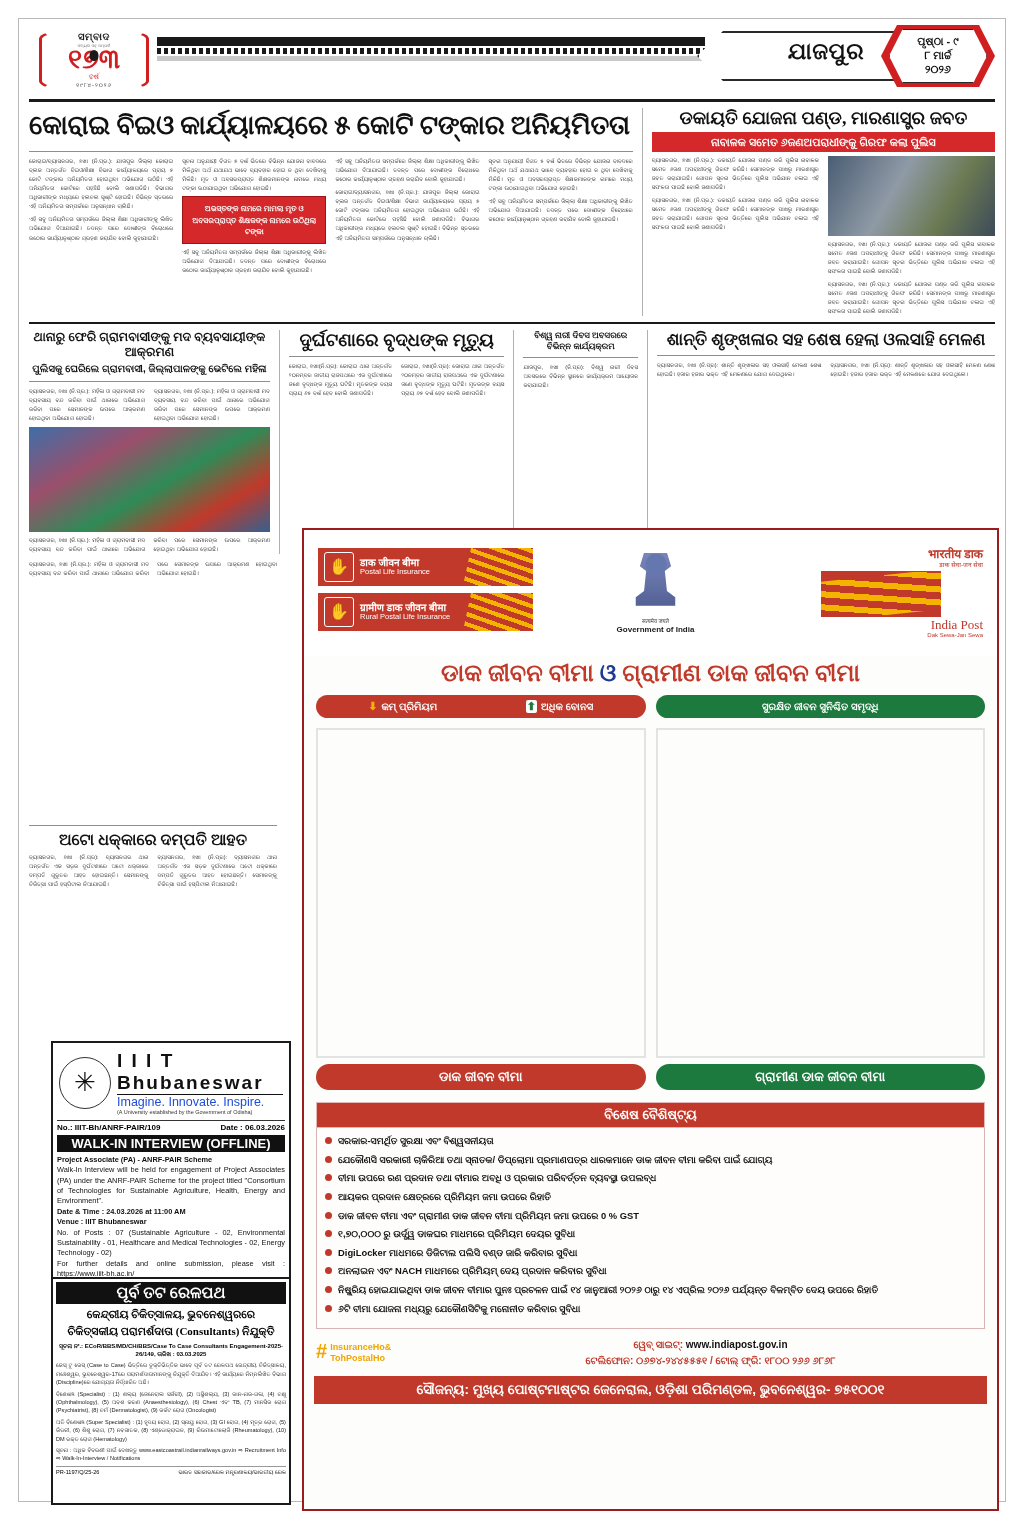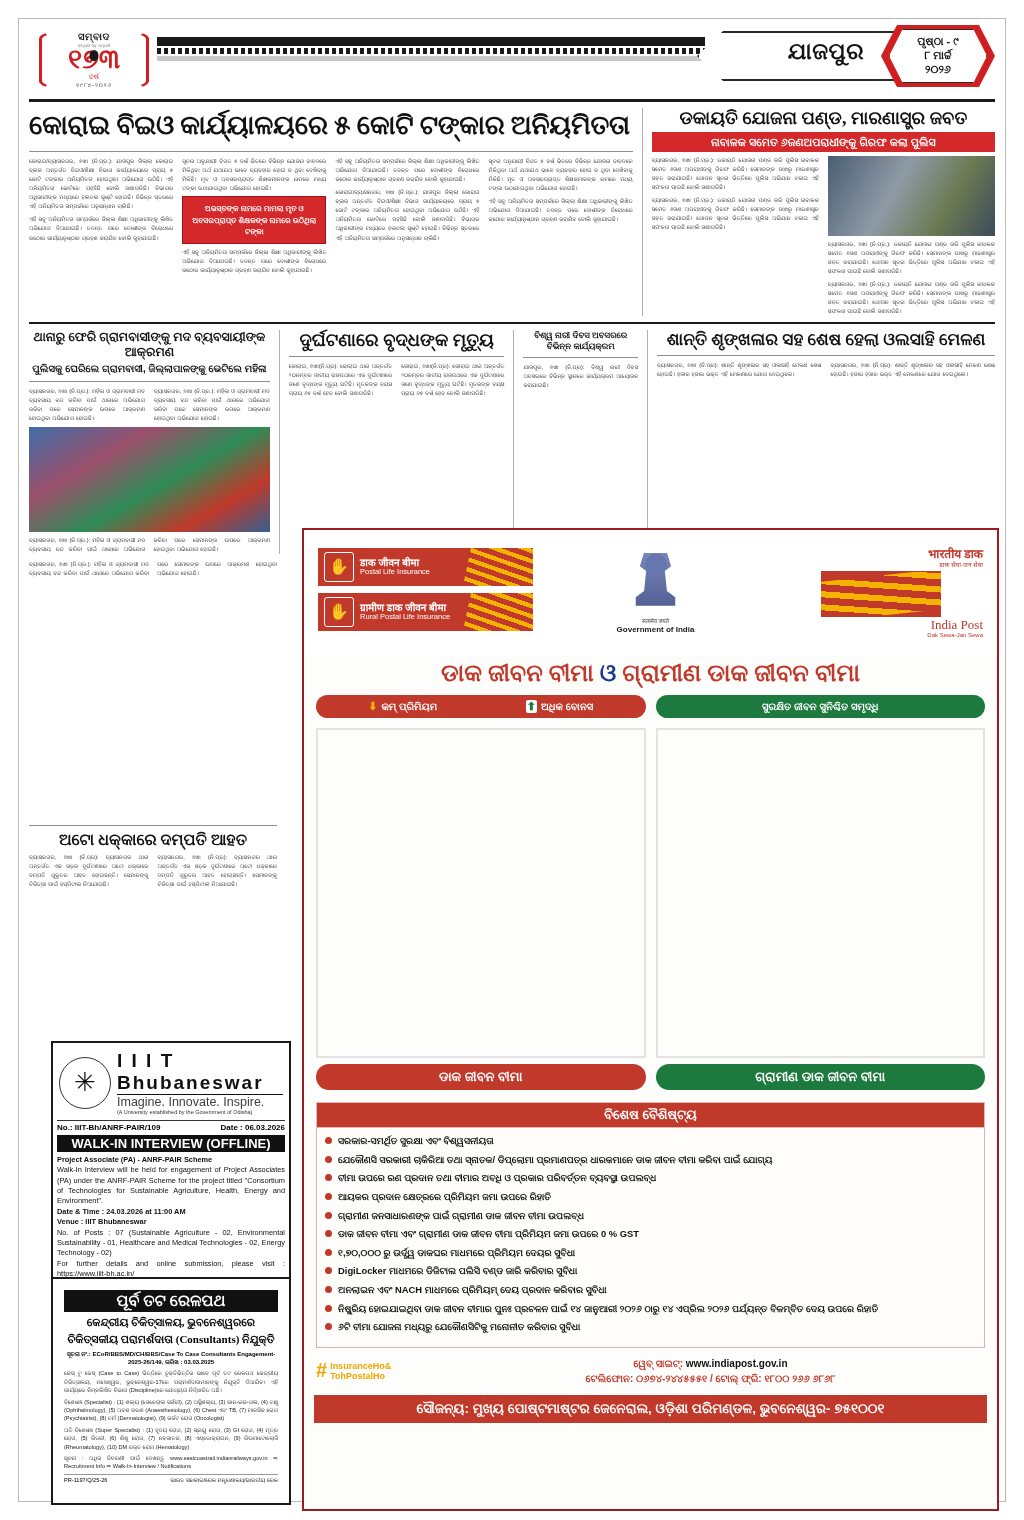--- a/index.html
+++ b/index.html
@@ -230,31 +230,31 @@
   .iiit-top { display: flex; align-items: center; gap: 6px; padding: 3px 2px 5px; }
   .iiit-logo {
     width: 52px; height: 52px; border: 1.5px solid #333; border-radius: 50%;
     position: relative; flex: none;
   }
   .iiit-logo::after {
     content: "✳"; position: absolute; inset: 0; display: flex;
     align-items: center; justify-content: center; font-size: 26px; color: #111;
   }
   .iiit-name { font-size: 19px; font-weight: bold; letter-spacing: 2px; color: #111; }
-  .iiit-tag { font-size: 12.5px; color: #404040; border-top: 1px solid #111; }
+  .iiit-tag { font-size: 12.5px; color: #1d4ed8; border-top: 1px solid #111; }
   .iiit-note { font-size: 5.5px; color: #333; }
   .iiit-meta { display: flex; justify-content: space-between; font-size: 8px; font-weight: bold; border-top: 1px solid #333; padding-top: 2px; }
   .iiit-banner { background: #111; color: #fff; text-align: center; font-size: 13px; font-weight: bold; margin: 3px 0; padding: 1px; }
   .iiit-p { font-size: 7.4px; line-height: 1.4; color: #111; text-align: justify; }
   .iiit-addr { background: #111; color: #fff; font-size: 7.6px; font-weight: bold; text-align: center; padding: 2px; margin-top: 3px; line-height: 1.35;}
 
   
   .ad-rail {
     position: absolute; left: 32px; top: 1258px; width: 240px; height: 228px;
-    border: 2px solid #1a1a1a; background: #fff; padding: 11px;
+    border: 2px solid #1a1a1a; background: #fff; padding: 3px;
   }
   .rail-banner { background:#111; color:#fff; text-align:center; font-size:16px; font-weight:bold; padding:2px; font-family:"Liberation Serif",serif;}
   .rail-sub { text-align: center; font-size: 11px; font-weight: bold; line-height: 1.35; padding: 3px 2px; font-family:"Liberation Serif",serif;}
   .rail-no { text-align:center; font-size: 6px; font-weight: bold; line-height: 1.4; }
   .rail-p { font-size: 5.6px; line-height: 1.5; text-align: justify; color: #222; margin-top: 3px;}
   .rail-foot { display: flex; justify-content: space-between; font-size: 5.6px; border-top: 1px solid #999; margin-top: 3px; padding-top: 2px; }
 
   
   .watermark {
     position: absolute; left: 300px; top: 600px; width: 330px; height: 230px;
@@ -508,24 +508,20 @@
           <span class="feat-dot"></span>
           <span>ଯେକୌଣସି ସରକାରୀ ଚାକିରିଆ ତଥା ସ୍ନାତକ/ ଡିପ୍ଲୋମା ପ୍ରମାଣପତ୍ର ଧାରକମାନେ ଡାକ ଜୀବନ ବୀମା କରିବା ପାଇଁ ଯୋଗ୍ୟ</span>
         </div>
       <div class="feat-li">
           <span class="feat-dot"></span>
           <span>ବୀମା ଉପରେ ରଣ ପ୍ରଦାନ ତଥା ବୀମାର ଅବଧି ଓ ପ୍ରକାର ପରିବର୍ତ୍ତନ ବ୍ୟବସ୍ଥା ଉପଲବ୍ଧ</span>
         </div>
       <div class="feat-li">
           <span class="feat-dot"></span>
           <span>ଆୟକର ପ୍ରଦାନ କ୍ଷେତ୍ରରେ ପ୍ରିମିୟମ ଜମା ଉପରେ ରିହାତି</span>
-        </div>
-      <div class="feat-li">
-          <span class="feat-dot"></span>
-          <span>ଗ୍ରାମୀଣ ଜନସାଧାରଣଙ୍କ ପାଇଁ ଗ୍ରାମୀଣ ଡାକ ଜୀବନ ବୀମା ଉପଲବ୍ଧ</span>
         </div>
       <div class="feat-li">
           <span class="feat-dot"></span>
           <span>ଡାକ ଜୀବନ ବୀମା ଏବଂ ଗ୍ରାମୀଣ ଡାକ ଜୀବନ ବୀମା ପ୍ରିମିୟମ ଜମା ଉପରେ 0 % GST</span>
         </div>
       <div class="feat-li">
           <span class="feat-dot"></span>
           <span>୧,୭୦,୦୦୦ ରୁ ଉର୍ଦ୍ଧ୍ୱ ଡାକଘର ମାଧମରେ ପ୍ରିମିୟମ ଦେୟର ସୁବିଧା</span>
         </div>
       <div class="feat-li">

